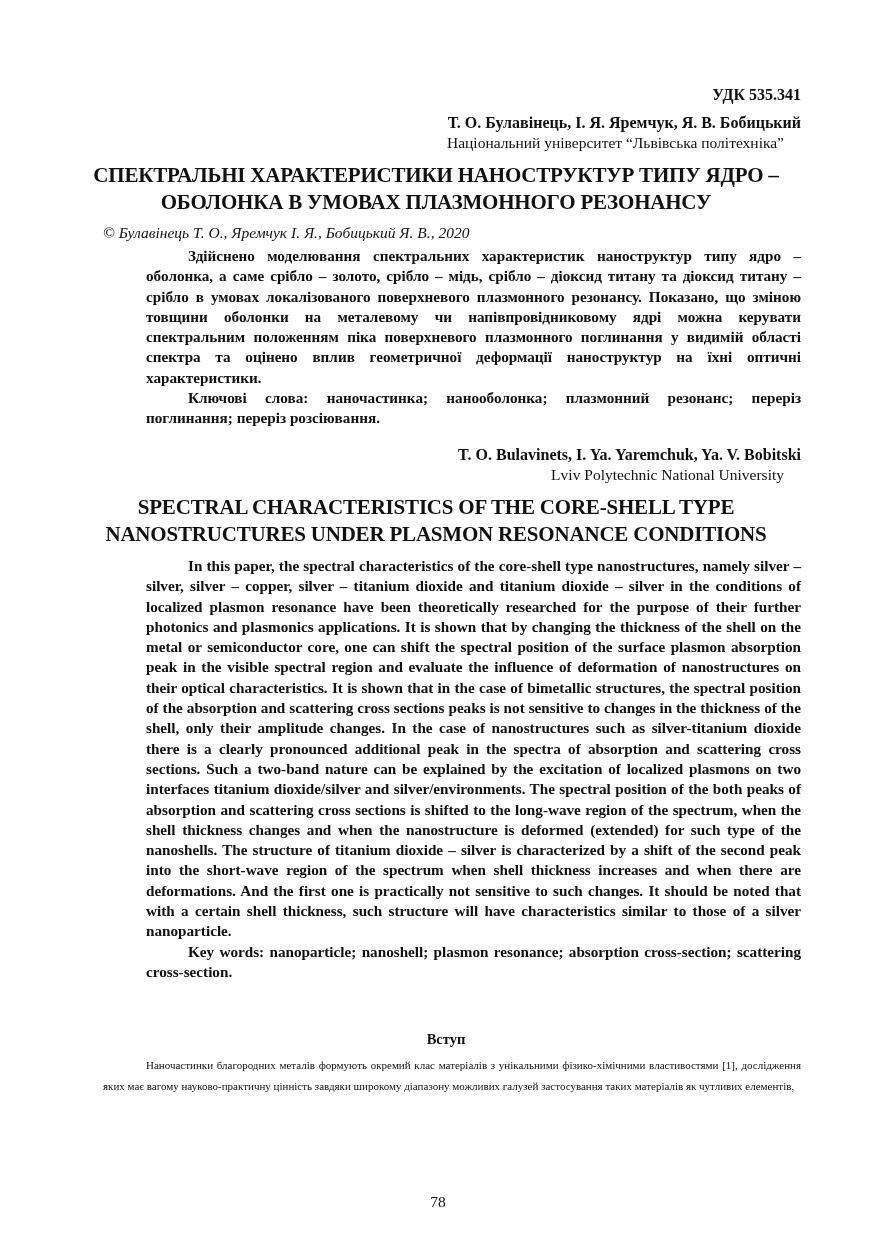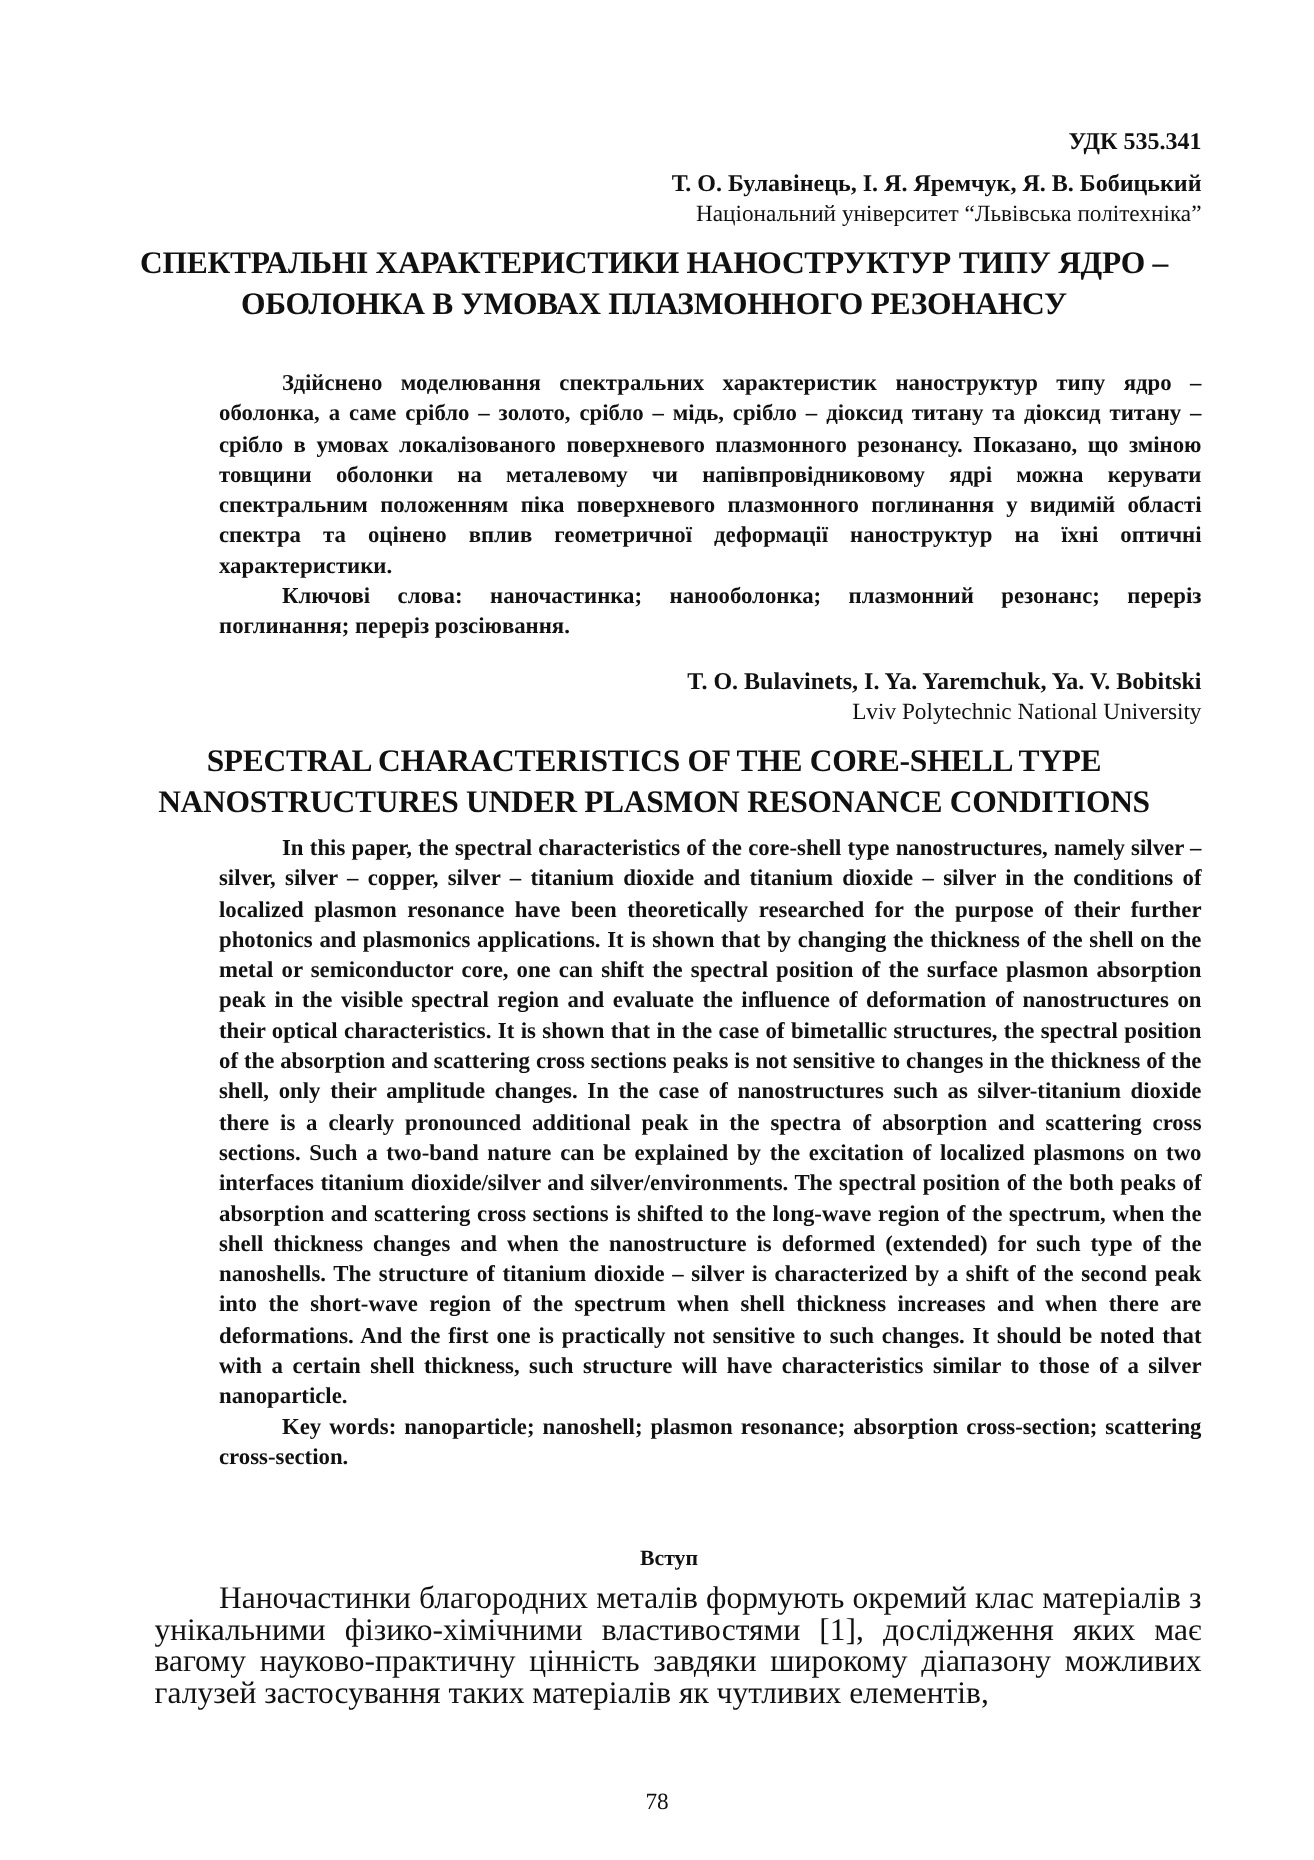--- a/index.html
+++ b/index.html
@@ -10,21 +10,21 @@
   .page { position: absolute; left: 0; top: 0; width: 876px; height: 1240px; }
   .udk {
     position: absolute; right: 75px; top: 86px;
     font-weight: bold; font-size: 16px;
   }
   .authors {
     position: absolute; right: 75px; text-align: center;
     font-weight: bold; font-size: 16px;
   }
   .affil {
-    position: absolute; right: 75px; text-align: center;
+    position: absolute; right: 92px; text-align: center;
     font-size: 15.5px;
   }
   .title {
     position: absolute; left: 80px; width: 712px; text-align: center;
     font-weight: bold; font-size: 21px; line-height: 27px;
     letter-spacing: -0.2px;
   }
   .copyright {
     position: absolute; left: 103px; font-style: italic; font-size: 15.5px;
   }
@@ -33,21 +33,21 @@
     font-weight: bold; font-size: 15.2px; line-height: 20.3px;
     text-align: justify; margin: 0;
   }
   .abstract p { margin: 0; text-indent: 42px; }
   .heading {
     position: absolute; left: 90px; width: 712px; text-align: center;
     font-weight: bold; font-size: 14.5px; top: 1031px;
   }
   .body-text {
     position: absolute; left: 103px; width: 698px; top: 1055px;
-    font-size: 21px; line-height: 21px; text-align: justify; margin: 0;
+    font-size: 11px; line-height: 21px; text-align: justify; margin: 0;
   }
   .body-text p { margin: 0; text-indent: 43px; }
   .page-number {
     position: absolute; left: 0; width: 876px; top: 1150px;
     text-align: center; font-size: 15.5px; margin-top: 43px;
   }
 </style>
 </head>
 <body>
 
@@ -56,20 +56,21 @@
   <div class="udk">УДК 535.341</div>
 
   <div class="authors" style="top:114px;">Т. О. Булавінець, І. Я. Яремчук, Я. В. Бобицький</div>
   <div class="affil" style="top:134px;">Національний університет “Львівська політехніка”</div>
 
   <div class="title" style="top:162px;">
     <div>СПЕКТРАЛЬНІ ХАРАКТЕРИСТИКИ НАНОСТРУКТУР ТИПУ ЯДРО –</div>
     <div>ОБОЛОНКА В УМОВАХ ПЛАЗМОННОГО РЕЗОНАНСУ</div>
   </div>
 
+  <div class="copyright" style="top:224px;">© Булавінець Т. О., Яремчук І. Я., Бобицький Я. В., 2020</div>
 
   <div class="abstract" style="top:246px;">
     <p>Здійснено моделювання спектральних характеристик наноструктур типу ядро – оболонка, а саме срібло – золото, срібло – мідь, срібло – діоксид титану та діоксид титану – срібло в умовах локалізованого поверхневого плазмонного резонансу. Показано, що зміною товщини оболонки на металевому чи напівпровідниковому ядрі можна керувати спектральним положенням піка поверхневого плазмонного поглинання у видимій області спектра та оцінено вплив геометричної деформації наноструктур на їхні оптичні характеристики.</p>
     <p>Ключові слова: наночастинка; нанооболонка; плазмонний резонанс; переріз поглинання; переріз розсіювання.</p>
   </div>
 
   <div class="authors" style="top:446px;">T. O. Bulavinets, I. Ya. Yaremchuk, Ya. V. Bobitski</div>
   <div class="affil" style="top:466px;">Lviv Polytechnic National University</div>
 
   <div class="title" style="top:494px;">

